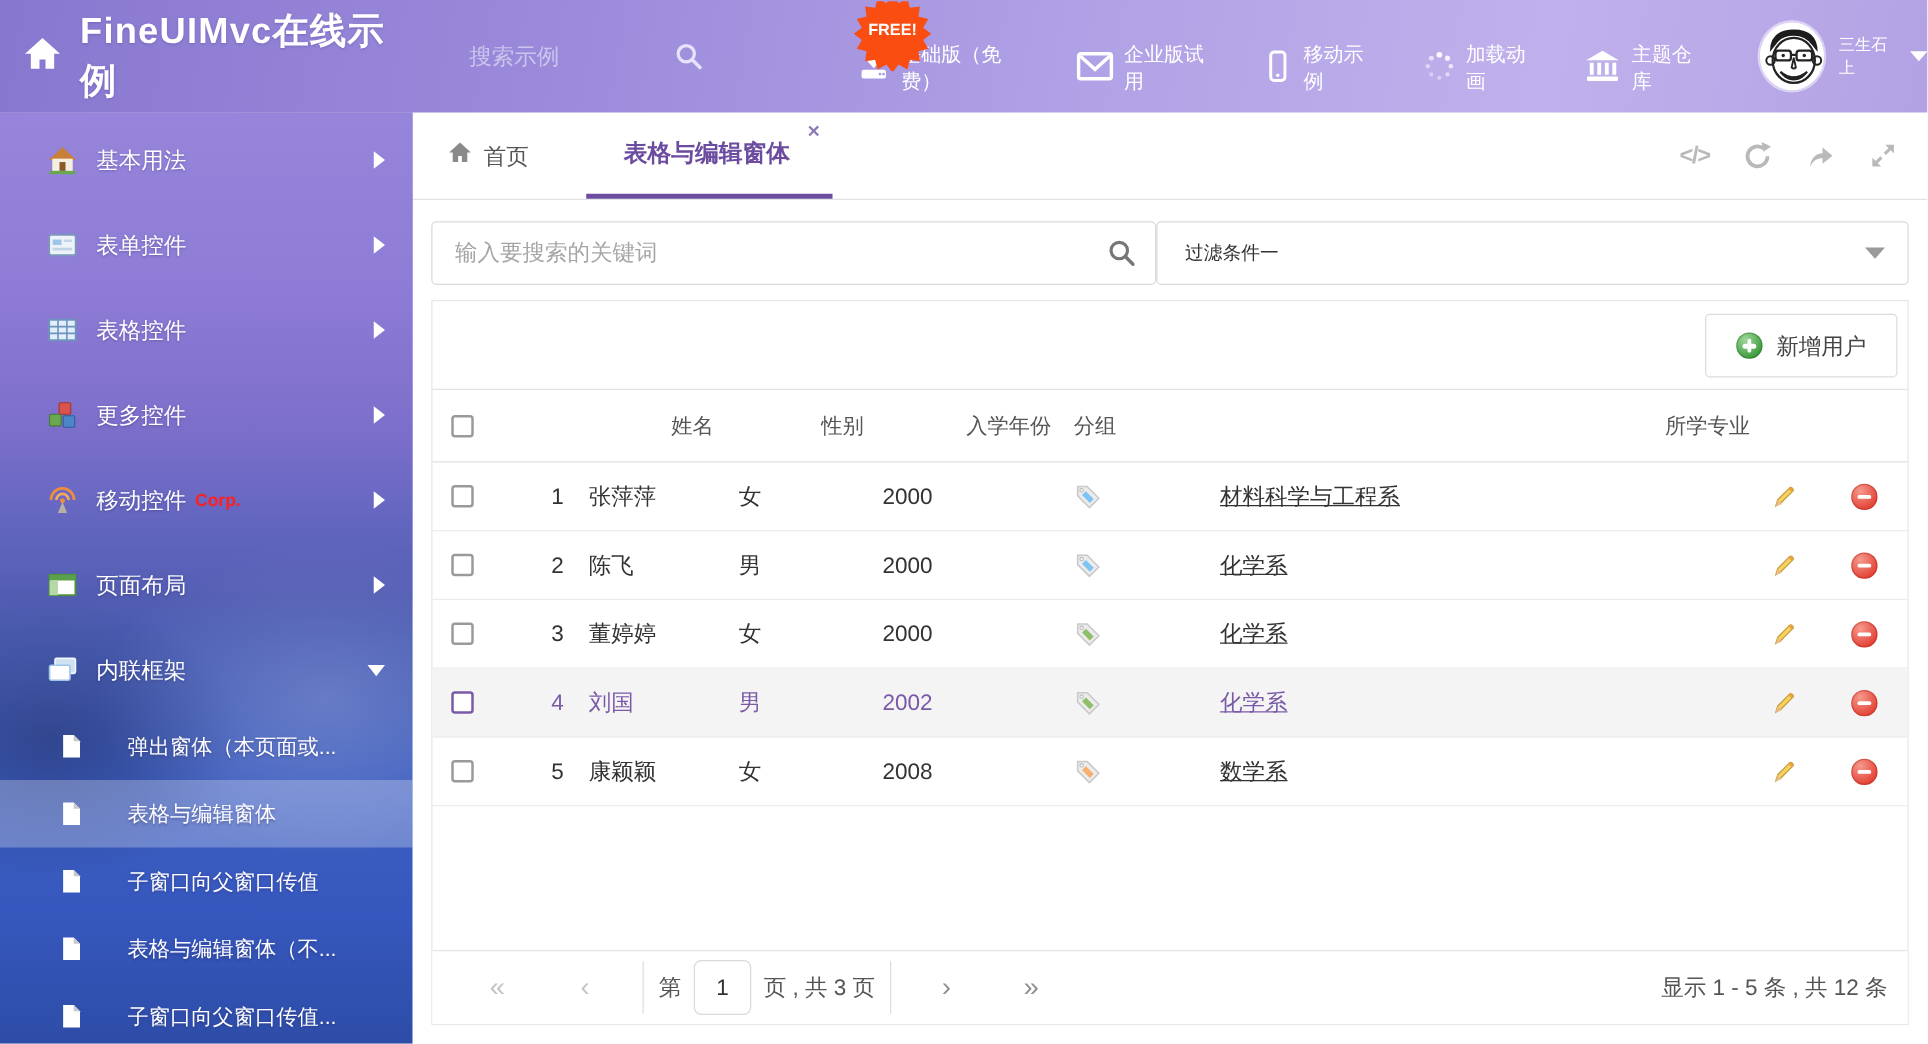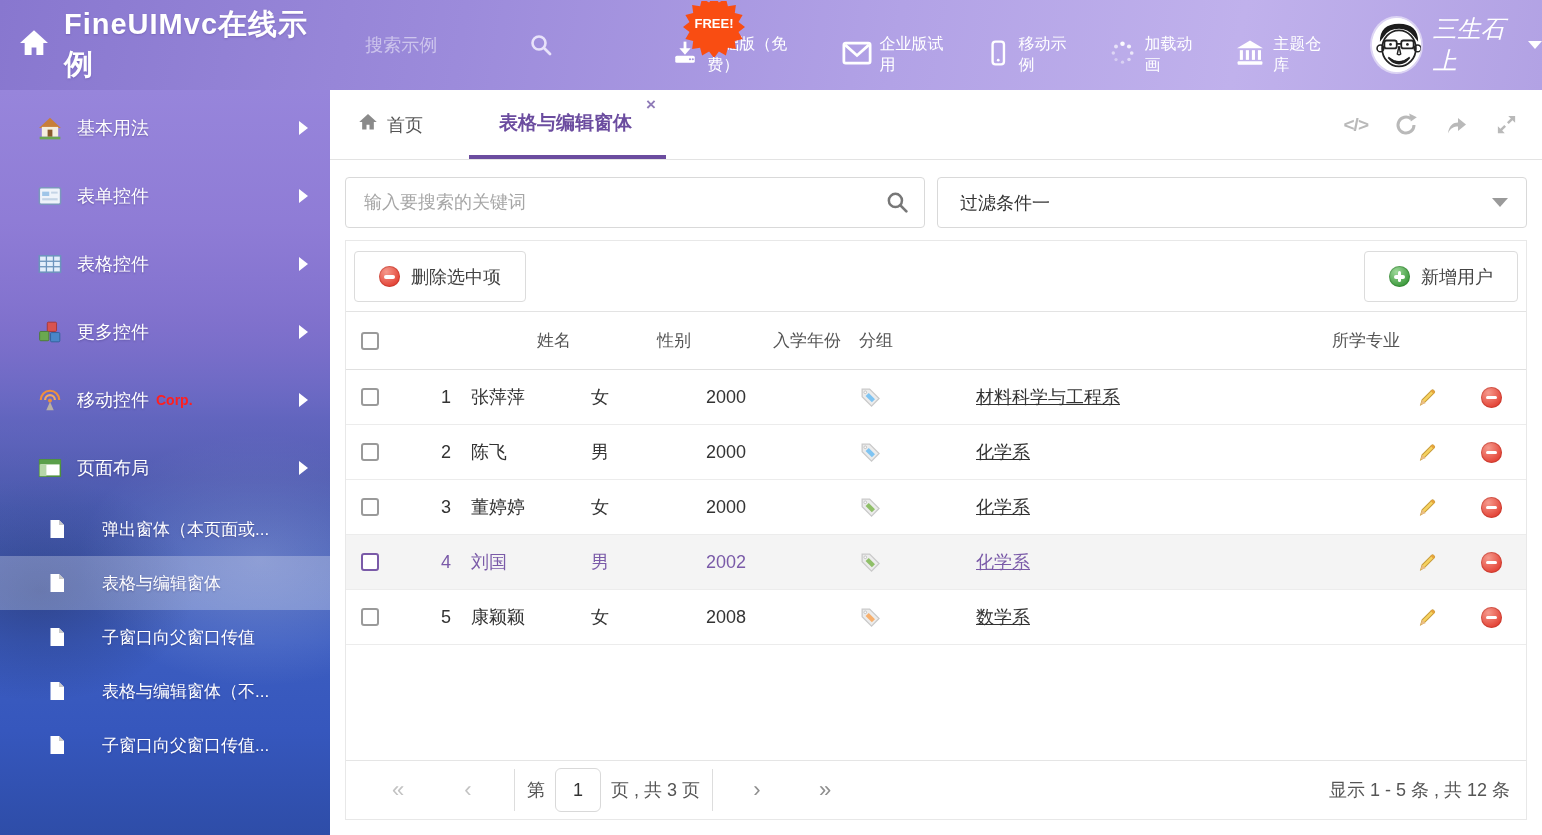--- a/index.html
+++ b/index.html
@@ -21,21 +21,21 @@
   .hsearch svg{margin-left:14px;}
   .hnav{display:flex;align-items:flex-start;margin-left:118px;gap:36px;}
   .hnav-item{display:flex;flex-direction:row;align-items:center;gap:8px;cursor:pointer;
     color:#fff;font-size:16px;min-width:86px;padding-top:20px;}
   .free-badge{position:absolute;left:682px;top:1px;width:64px;height:56px;z-index:6;pointer-events:none;}
   .free-badge .free-text{position:absolute;left:0;top:15px;width:64px;text-align:center;
     color:#fff;font-weight:bold;font-size:13px;}
   .huser{display:flex;align-items:center;margin-left:44px;cursor:pointer;}
   .avatar{width:54px;height:54px;border-radius:50%;background:#fff;overflow:hidden;
     box-shadow:0 0 0 2px rgba(255,255,255,.5);}
-  .huser-name{color:#fff;font-size:24px;margin-left:12px;font-style:italic;}
+  .huser-name{color:#fff;font-size:13px;margin-left:12px;}
   .caret-down-w{width:0;height:0;border-left:7px solid transparent;border-right:7px solid transparent;
     border-top:8px solid #fff;margin-left:8px;}
 
   
   .sidebar{position:absolute;left:0;top:90px;width:330px;height:745px;
     background:
      linear-gradient(180deg,rgba(151,133,219,1) 0%,rgba(143,124,214,.97) 18%,rgba(128,112,205,.85) 32%,
        rgba(104,101,196,.55) 44%,rgba(84,96,190,.25) 56%,rgba(70,92,188,0) 70%),
      radial-gradient(220px 160px at 40px 500px,rgba(20,25,60,.35),rgba(20,25,60,0) 70%),
      radial-gradient(260px 180px at 260px 470px,rgba(200,210,245,.30),rgba(200,210,245,0) 70%),
@@ -62,30 +62,30 @@
   .tab-home{margin-left:16px;padding:0 12px;color:#555;font-size:18px;gap:9px;}
   .tab-active{margin-left:34px;padding:0 34px 0 30px;position:relative;
     border-bottom:4px solid #6b4c9f;}
   .tab-active .tab-label{color:#6b4c9f;font-size:19px;font-weight:bold;}
   .tab-close{position:absolute;top:8px;right:10px;color:#8f7bb8;font-size:17px;font-weight:bold;
     line-height:14px;cursor:pointer;}
   .tab-tools{margin-left:auto;display:flex;align-items:center;gap:26px;margin-right:24px;}
   .tool-icon{cursor:pointer;display:flex;align-items:center;}
   .code-glyph{color:#b9b9b9;font-size:19px;font-weight:bold;letter-spacing:-1px;}
 
-  .filter-row{position:absolute;left:15px;right:15px;top:87px;height:51px;display:flex;gap:12px;}
+  .filter-row{position:absolute;left:15px;right:15px;top:87px;height:51px;display:flex;}
   .search-box{position:relative;width:580px;height:51px;}
   .search-box input{width:100%;height:100%;border:1px solid #d9d9d9;border-radius:4px;
     font-size:18px;padding:0 48px 0 18px;color:#333;outline:none;
     font-family:"Liberation Sans","DejaVu Sans",sans-serif;}
   .search-box input::placeholder{color:#a6a6a6;}
   .search-box svg{position:absolute;right:15px;top:13px;}
   .select-box{flex:1;height:51px;border:1px solid #d9d9d9;border-radius:4px;display:flex;
     align-items:center;padding:0 18px 0 22px;cursor:pointer;position:relative;background:#fff;}
-  .select-value{font-size:18px;color:#333;font-family:Liberation Serif, serif;}
+  .select-value{font-size:15px;color:#333;font-family:Liberation Serif, serif;}
   .select-caret{margin-left:auto;width:0;height:0;border-left:8px solid transparent;
     border-right:8px solid transparent;border-top:9px solid #9a9a9a;}
 
   .panel{position:absolute;left:15px;right:15px;top:150px;bottom:15px;border:1px solid #e8e8e8;
     background:#fff;}
   .panel-toolbar{position:relative;height:70px;padding:10px 8px 0 8px;}
   .btn{display:inline-flex;align-items:center;gap:11px;height:51px;padding:0 24px;background:#fff;
     border:1px solid #dcdcdc;border-radius:4px;font-size:18px;color:#444;cursor:pointer;}
   .btn-add{position:absolute;right:8px;top:10px;}
   .circle-minus,.circle-plus{width:21px;height:21px;border-radius:50%;position:relative;flex:none;}
@@ -324,20 +324,30 @@
         <svg width="24" height="24" viewBox="0 0 22 22">
           <rect x="1.5" y="3.5" width="19" height="15" fill="#fff" stroke="#4d8f3c" stroke-width="1.4"></rect>
           <rect x="1.5" y="3.5" width="19" height="4.2" fill="#5ba04a"></rect>
           <rect x="1.5" y="7.7" width="6.2" height="10.8" fill="#b6d7a8"></rect>
         </svg>
       </span>
       <span class="snav-label">页面布局</span>
       <span class="snav-arrow"></span>
     </div>
 
+    <div class="snav-item">
+      <span class="snav-icon">
+        <svg width="24" height="24" viewBox="0 0 22 22">
+          <rect x="5.5" y="2.5" width="15" height="11" rx="1.2" fill="#cfe2f3" stroke="#f2f6ff" stroke-width="1.2"></rect>
+          <rect x="1.5" y="7.5" width="15" height="11" rx="1.2" fill="#ffffff" stroke="#9fc5e8" stroke-width="1.2"></rect>
+        </svg>
+      </span>
+      <span class="snav-label">内联框架</span>
+      <span class="snav-arrow down"></span>
+    </div>
 
     <div class="ssub-item">
       <span class="ssub-icon">
         <svg width="20" height="20" viewBox="0 0 20 20">
             <path d="M3.5 1h8.5l5 5v13h-13.5z" fill="#fff"></path>
             <path d="M12 1l5 5h-5z" fill="#c9c9c9"></path>
           </svg>
       </span>
       <span class="ssub-label">弹出窗体（本页面或...</span>
     </div>
@@ -424,24 +434,20 @@
         </svg>
       </div>
       <div class="select-box">
         <span class="select-value">过滤条件一</span>
         <span class="select-caret"></span>
       </div>
     </div>
 
     <div class="panel">
       <div class="panel-toolbar">
-        <button class="btn">
-          <span class="circle-minus"></span>
-          <span>删除选中项</span>
-        </button>
         <button class="btn btn-add">
           <span class="circle-plus"></span>
           <span>新增用户</span>
         </button>
       </div>
 
       <div class="grid">
         <div class="grid-row grid-head">
           <span class="checkbox"></span>
           <span></span>

